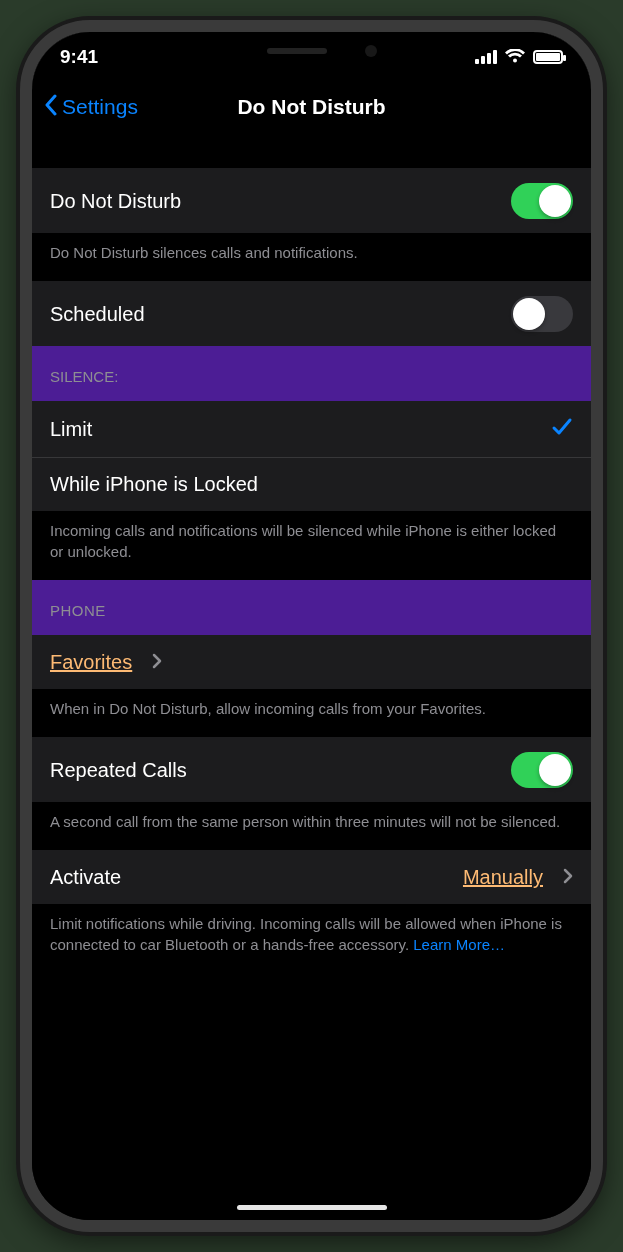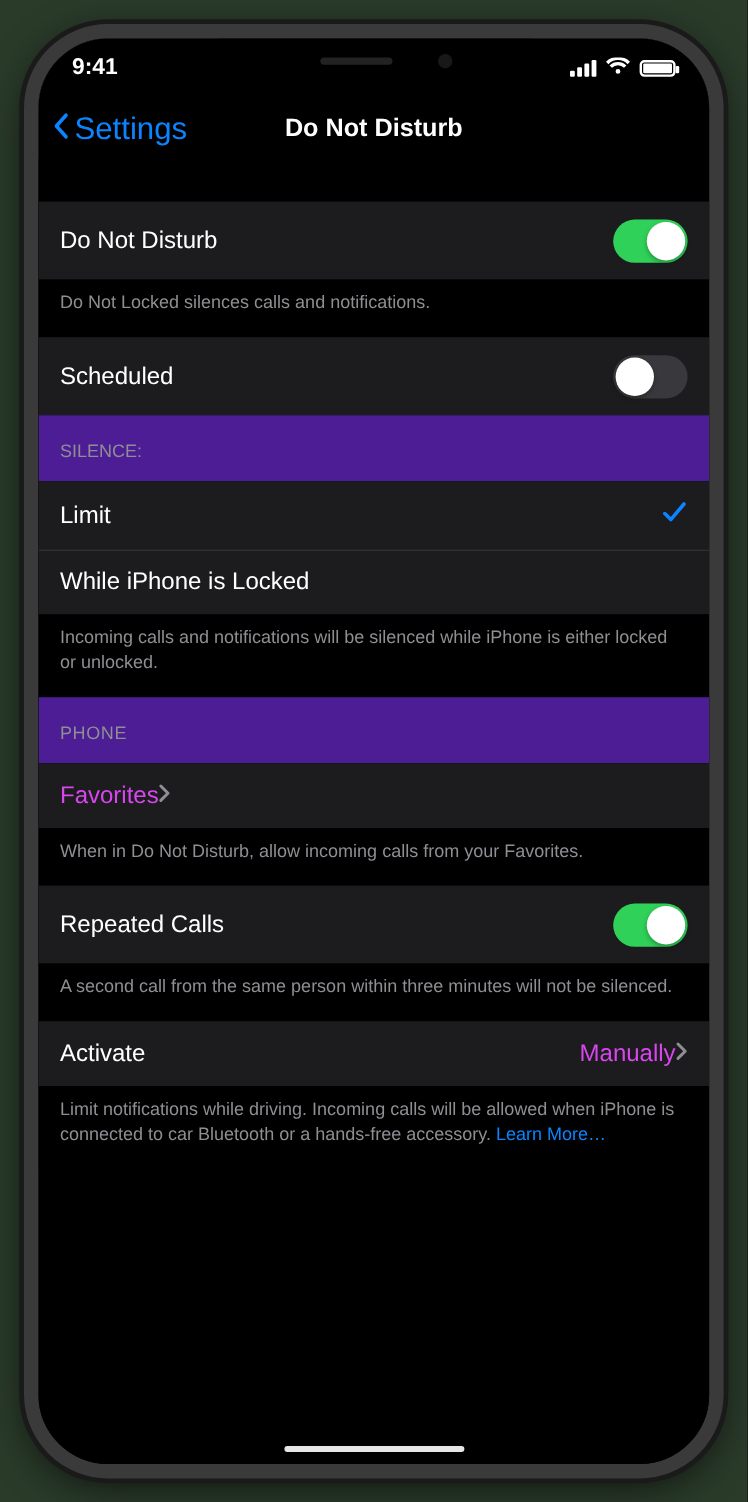--- a/index.html
+++ b/index.html
@@ -82,21 +82,21 @@
   .navbar {
     height: 50px;
     display: flex;
     align-items: center;
     position: relative;
     padding: 0 12px;
   }
   .back {
     display:flex; align-items:center; gap:4px;
     color: #0a84ff;
-    font-size: 26px;
+    font-size: 21px;
   }
   .back svg { width:14px; height:22px; }
   .title {
     position:absolute; left:0; right:0; text-align:center;
     font-weight:600; font-size:21px; color:#fff;
     pointer-events:none;
   }
 
   .content {
     flex:1;
@@ -125,21 +125,21 @@
   }
   .cell.sep { border-top:0.5px solid rgba(255,255,255,0.12); }
   .footer {
     background:#000;
     padding:10px 18px 18px;
     font-size:15px;
     line-height:1.35;
     color:#8e8e93;
   }
   .footer a { color:#0a84ff; text-decoration:none;}
-  .value { color:#d946ef; font-size:20px; display:flex; align-items:center; gap:0;}
+  .value { color:#fdba74; font-size:20px; display:flex; align-items:center; gap:20px;text-decoration:underline;}
   .chevron svg { width:10px; height:16px; }
   .check svg { width:22px; height:22px; }
   .toggle {
     width:62px; height:36px; border-radius:18px; position:relative;
     background:#39393d;
     flex-shrink:0;
   }
   .toggle.on { background:#30d158; }
   .knob {
     position:absolute; top:2px; width:32px; height:32px; border-radius:50%; background:#fff;
@@ -199,21 +199,21 @@
     <div class="content">
 
       <div class="group-spacer"></div>
 
       <div class="cell">
         <span>Do Not Disturb</span>
         <div class="toggle on">
             <div class="knob"></div>
           </div>
       </div>
-      <div class="footer">Do Not Locked silences calls and notifications.</div>
+      <div class="footer">Do Not Disturb silences calls and notifications.</div>
 
       <div class="cell">
         <span>Scheduled</span>
         <div class="toggle off">
             <div class="knob"></div>
           </div>
       </div>
 
       <div class="section-header">SILENCE:</div>
       <div class="cell">

